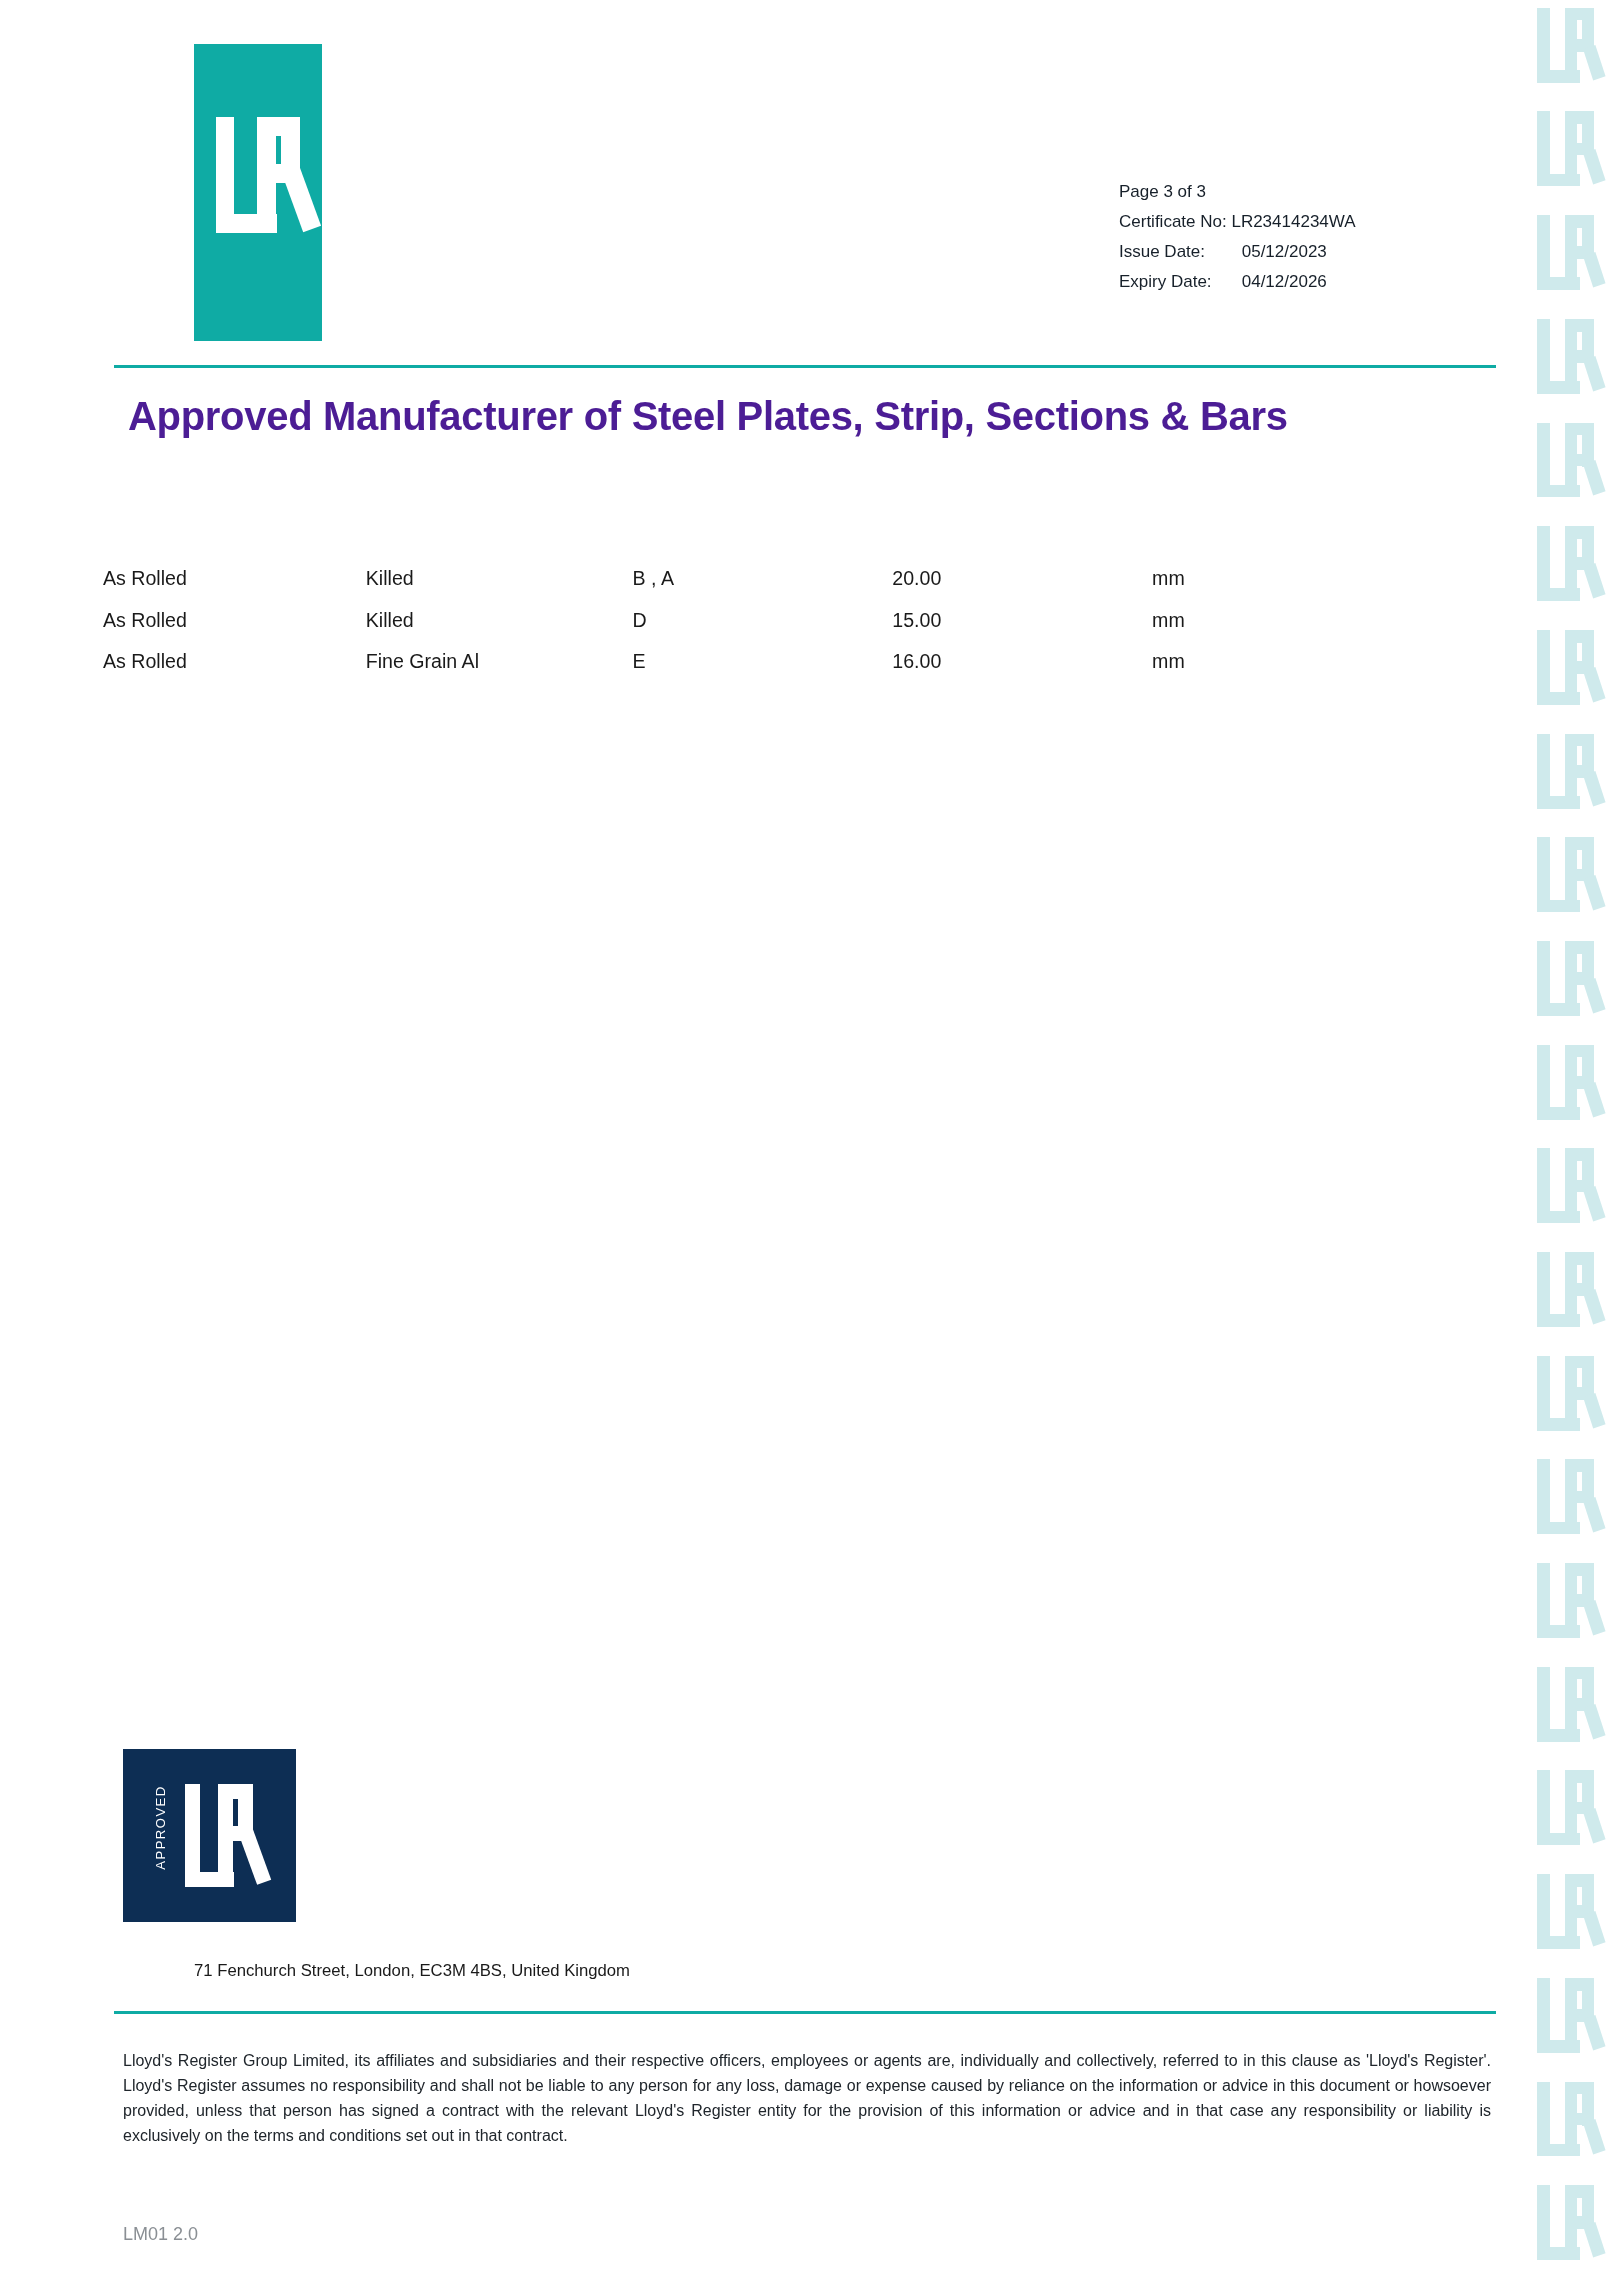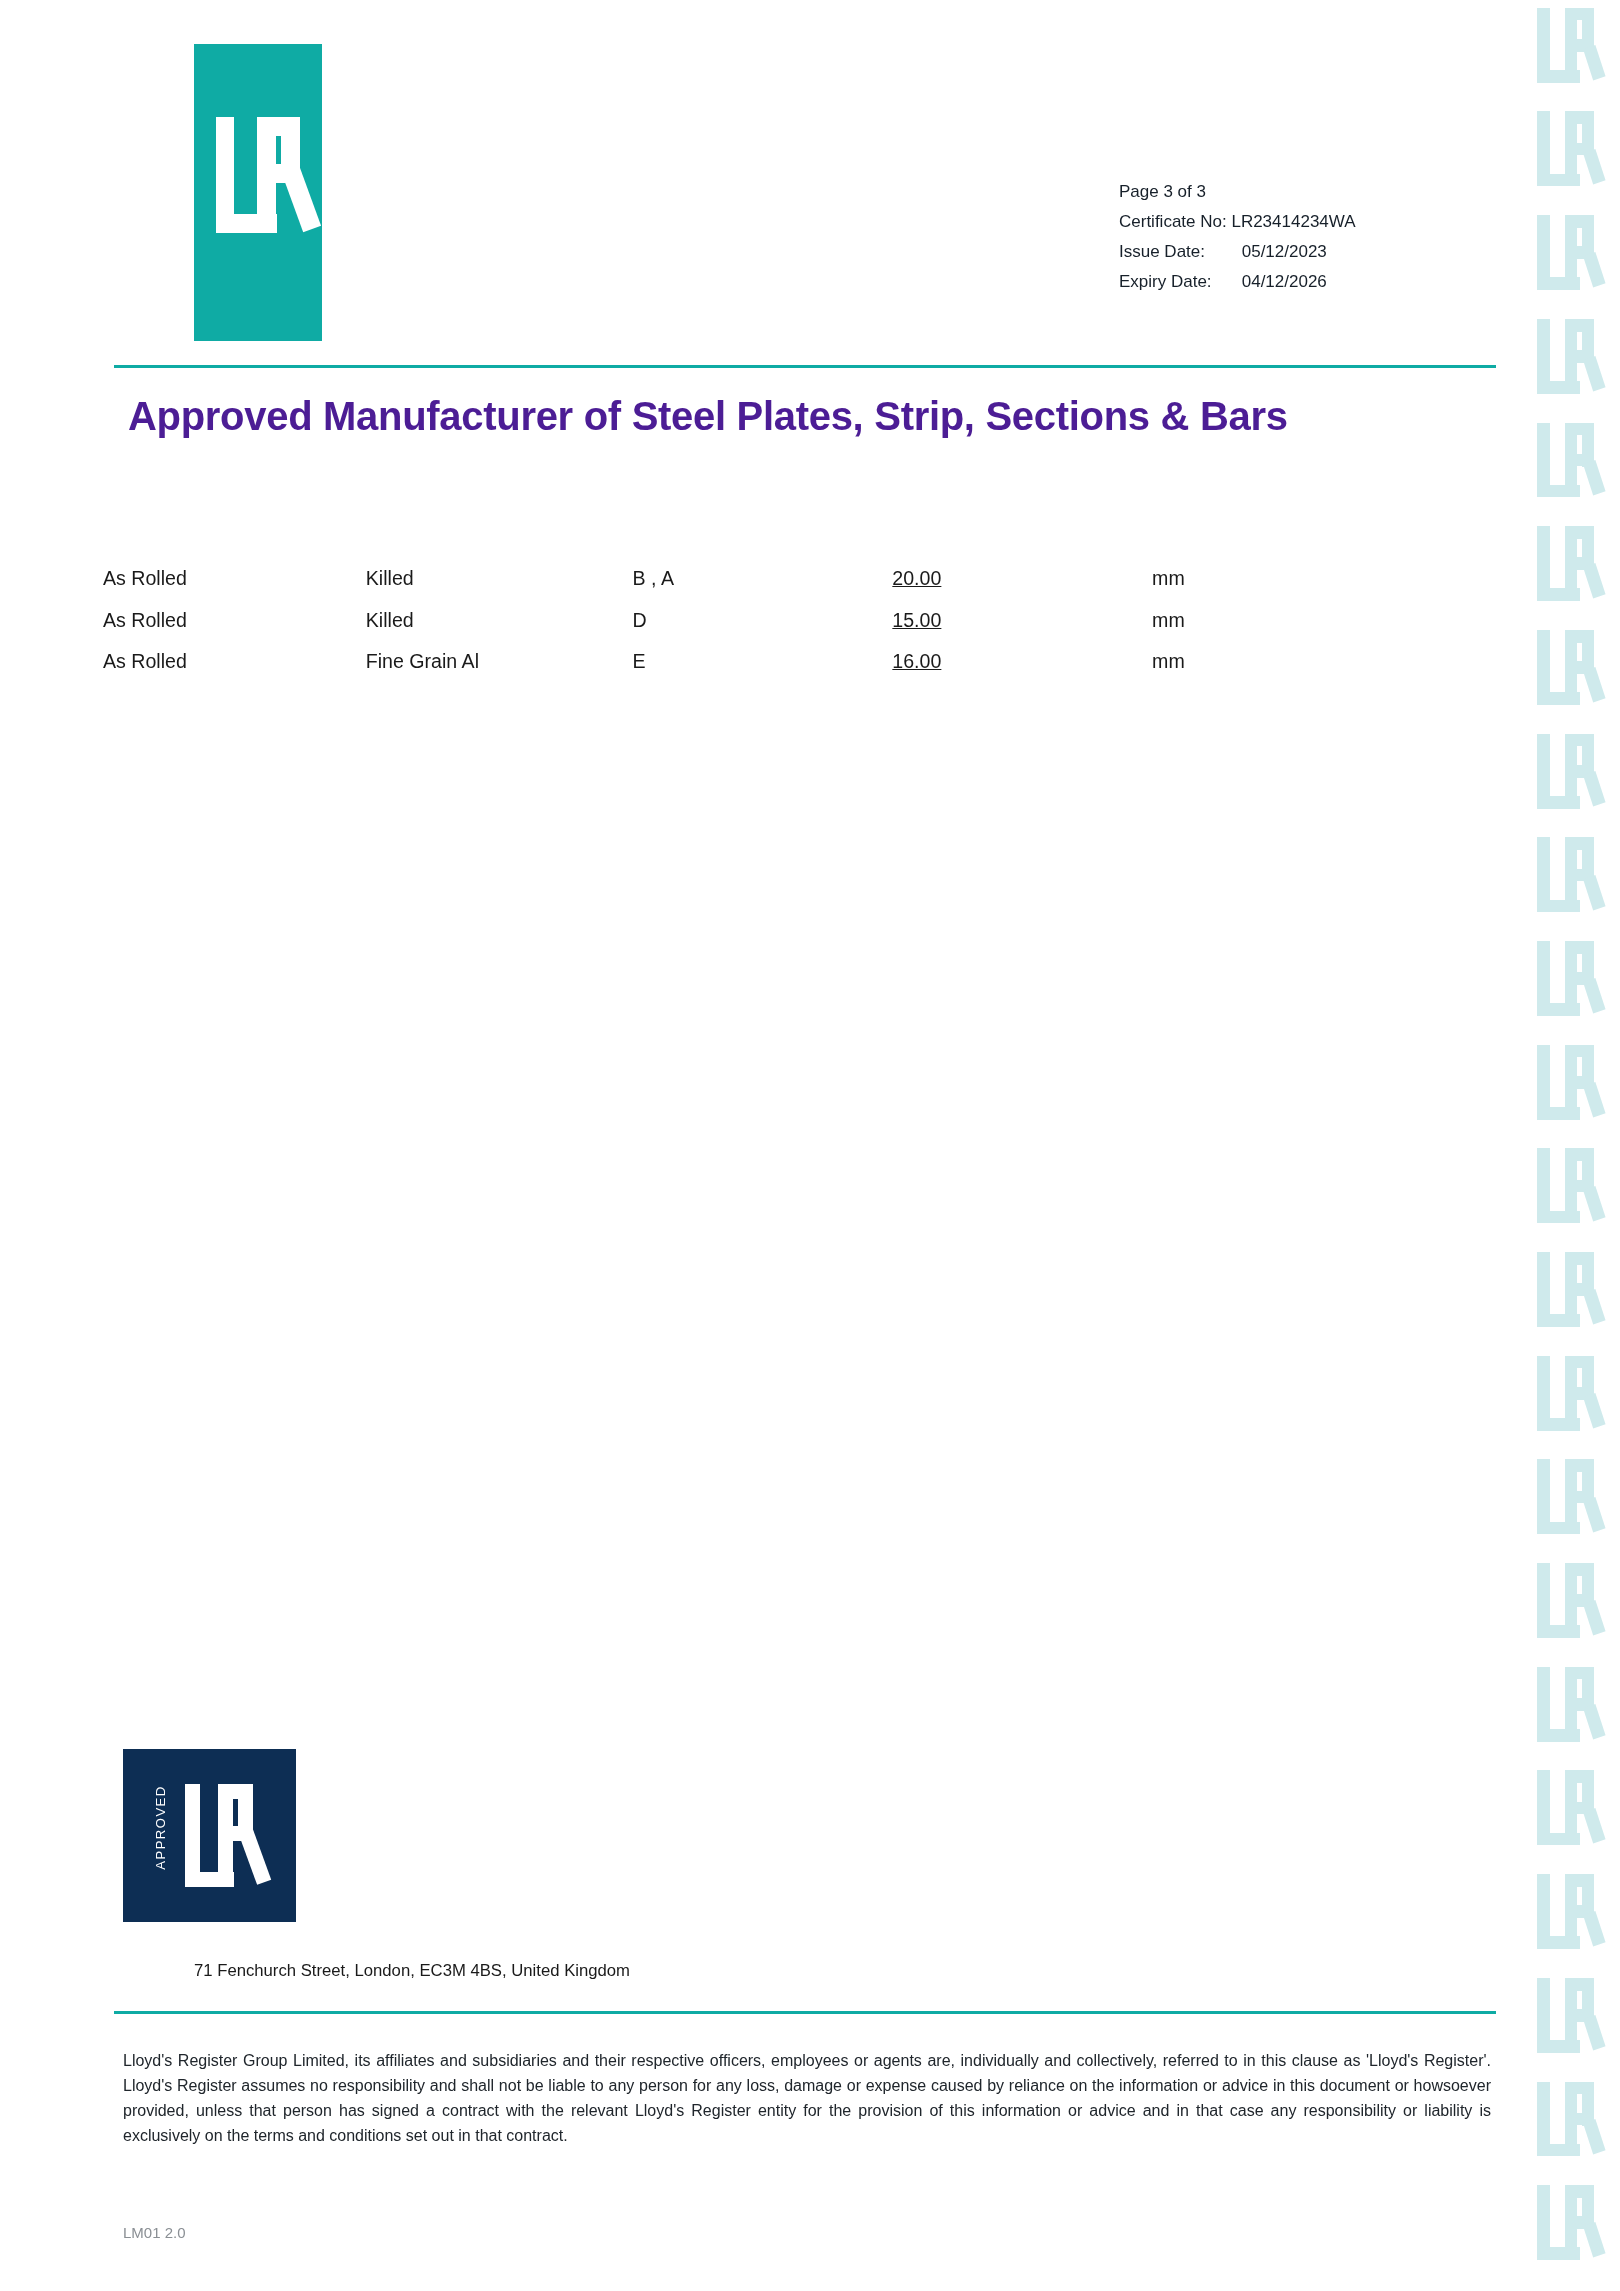--- a/index.html
+++ b/index.html
@@ -218,21 +218,21 @@
     color: #1a1a1a;
   }
   .data-table td {
     padding: 0 0 18.6px 0;
     vertical-align: top;
     white-space: nowrap;
   }
   .col-condition { width: 263px; }
   .col-deox      { width: 267px; }
   .col-grade     { width: 260px; }
-  .col-thick     { width: 260px; text-decoration: underline; }
+  .col-thick     { width: 260px; }
   .col-unit      { width: 127px; }
 
   
   .approved-stamp {
     position: absolute;
     left: 123px;
     top: 1705px;
     width: 173px;
     height: 173px;
     background: #0d2e54;
@@ -333,21 +333,21 @@
     width: 1368px;
     font-size: 16px;
     line-height: 1.56;
     color: #20262c;
     text-align: justify;
   }
   .form-code {
     position: absolute;
     left: 123px;
     top: 2180px;
-    font-size: 15px;
+    font-size: 18px;
     color: #8a8f94;
     text-align: center;
   }
 </style>
 </head>
 <body>
 
 <div class="page">
 
   <div class="logo-block">

